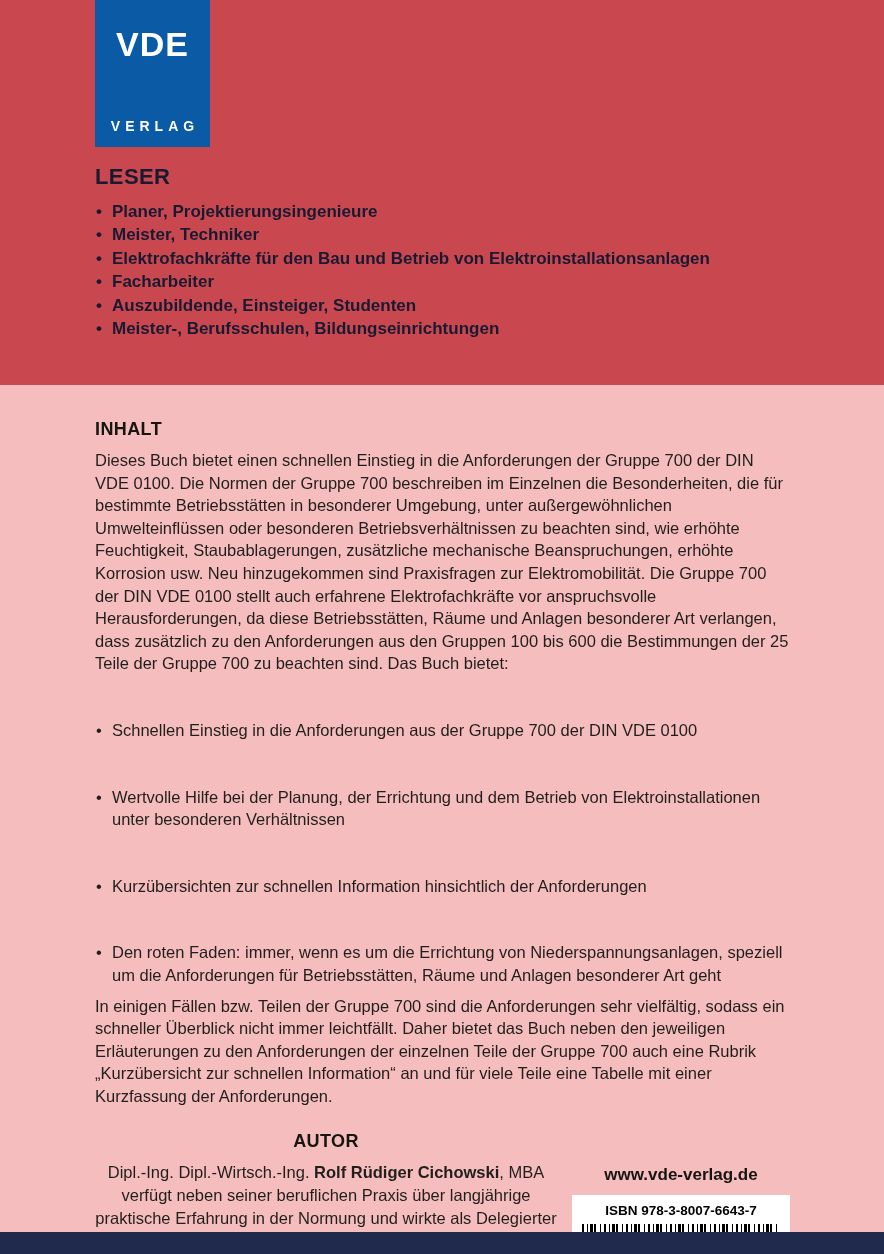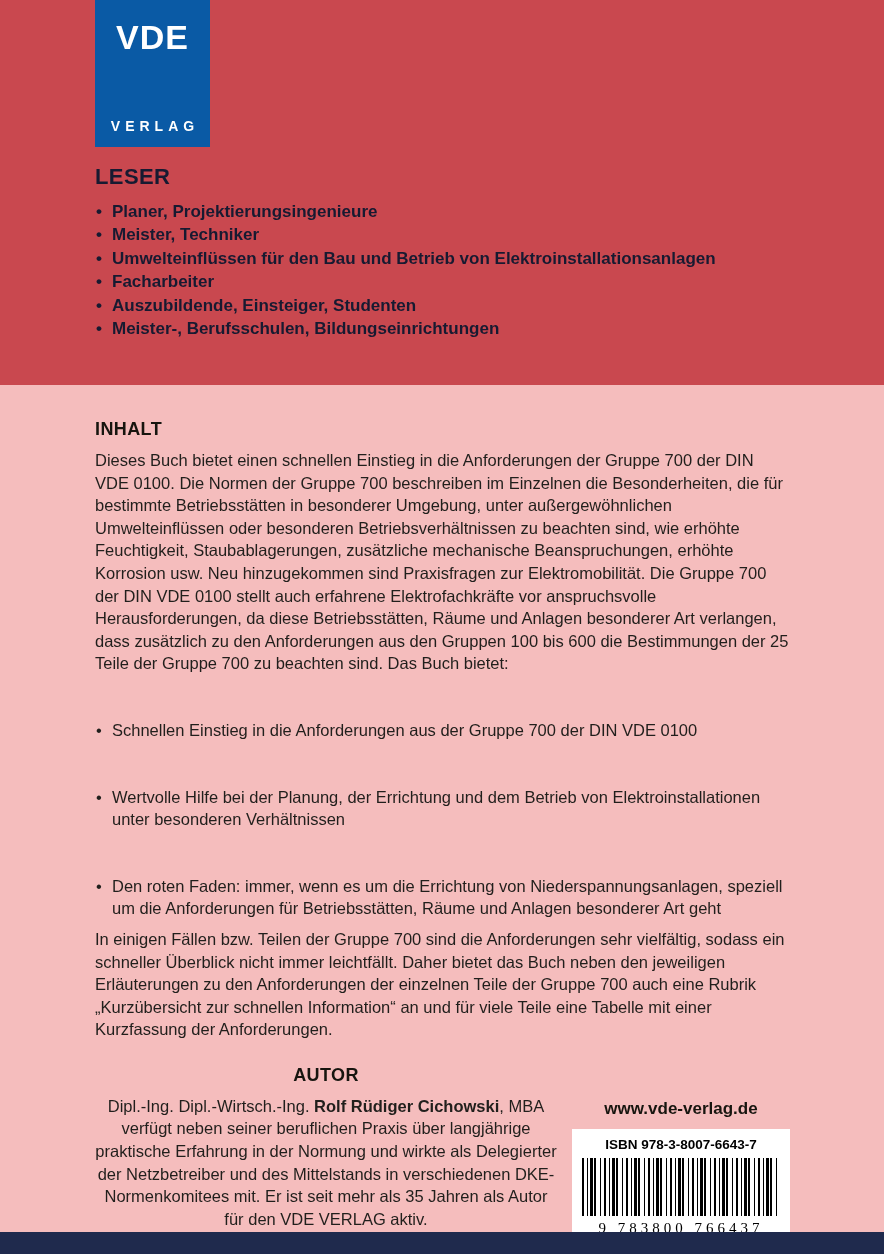--- a/index.html
+++ b/index.html
@@ -23,21 +23,21 @@
   .logo-box {
     box-sizing: border-box;
     width: 115px;
     height: 147px;
     background: #0a5aa5;
     color: #ffffff;
     display: flex;
     flex-direction: column;
     justify-content: space-between;
     align-items: center;
-    padding: 20px 0 14px 0;
+    padding: 27px 0 14px 0;
   }
   .logo-vde {
     font-size: 34px;
     font-weight: bold;
     letter-spacing: 1px;
     line-height: 1;
   }
   .logo-verlag {
     font-size: 14px;
     font-weight: bold;
@@ -161,34 +161,35 @@
   <section class="top-section">
     <div class="logo-box">
       <div class="logo-vde">VDE</div>
       <div class="logo-verlag">VERLAG</div>
     </div>
 
     <h2 class="leser-heading">LESER</h2>
     <ul class="leser-list">
       <li>Planer, Projektierungsingenieure</li>
       <li>Meister, Techniker</li>
-      <li>Umwelteinflüssen für den Bau und Betrieb von Elektroinstallationsanlagen</li>
+      <li>Elektrofachkräfte für den Bau und Betrieb von Elektroinstallationsanlagen</li>
       <li>Facharbeiter</li>
       <li>Auszubildende, Einsteiger, Studenten</li>
       <li>Meister-, Berufsschulen, Bildungseinrichtungen</li>
     </ul>
   </section>
 
   <section class="bottom-section">
     <h2 class="section-heading">INHALT</h2>
     <p class="body-text">Dieses Buch bietet einen schnellen Einstieg in die Anforderungen der Gruppe 700 der DIN VDE 0100. Die Normen der Gruppe 700 beschreiben im Einzelnen die Besonderheiten, die für bestimmte Betriebsstätten in besonderer Umgebung, unter außergewöhnlichen Umwelteinflüssen oder besonderen Betriebsverhältnissen zu beachten sind, wie erhöhte Feuchtigkeit, Staubablagerungen, zusätzliche mechanische Beanspruchungen, erhöhte Korrosion usw. Neu hinzugekommen sind Praxisfragen zur Elektromobilität. Die Gruppe 700 der DIN VDE 0100 stellt auch erfahrene Elektrofachkräfte vor anspruchsvolle Herausforderungen, da diese Betriebsstätten, Räume und Anlagen besonderer Art verlangen, dass zusätzlich zu den Anforderungen aus den Gruppen 100 bis 600 die Bestimmungen der 25 Teile der Gruppe 700 zu beachten sind. Das Buch bietet:</p>
 
     <ul class="inhalt-list">
       <li>Schnellen Einstieg in die Anforderungen aus der Gruppe 700 der DIN VDE 0100</li>
       <li>Wertvolle Hilfe bei der Planung, der Errichtung und dem Betrieb von Elektroinstallationen unter besonderen Verhältnissen</li>
+      <li>Kurzübersichten zur schnellen Information hinsichtlich der Anforderungen</li>
       <li>Den roten Faden: immer, wenn es um die Errichtung von Niederspannungsanlagen, speziell um die Anforderungen für Betriebsstätten, Räume und Anlagen besonderer Art geht</li>
     </ul>
 
     <p class="body-text">In einigen Fällen bzw. Teilen der Gruppe 700 sind die Anforderungen sehr vielfältig, sodass ein schneller Überblick nicht immer leichtfällt. Daher bietet das Buch neben den jeweiligen Erläuterungen zu den Anforderungen der einzelnen Teile der Gruppe 700 auch eine Rubrik „Kurzübersicht zur schnellen Information“ an und für viele Teile eine Tabelle mit einer Kurzfassung der Anforderungen.</p>
 
     <div class="author-row">
       <div class="author-col">
         <h2 class="section-heading">AUTOR</h2>
         <p><span>Dipl.-Ing. Dipl.-Wirtsch.-Ing. </span><span class="author-name">Rolf Rüdiger Cichowski</span><span>, MBA verfügt neben seiner beruflichen Praxis über langjährige praktische Erfahrung in der Normung und wirkte als Delegierter der Netzbetreiber und des Mittelstands in verschiedenen DKE-Normenkomitees mit. Er ist seit mehr als 35 Jahren als Autor für den VDE VERLAG aktiv.</span></p>
       </div>

